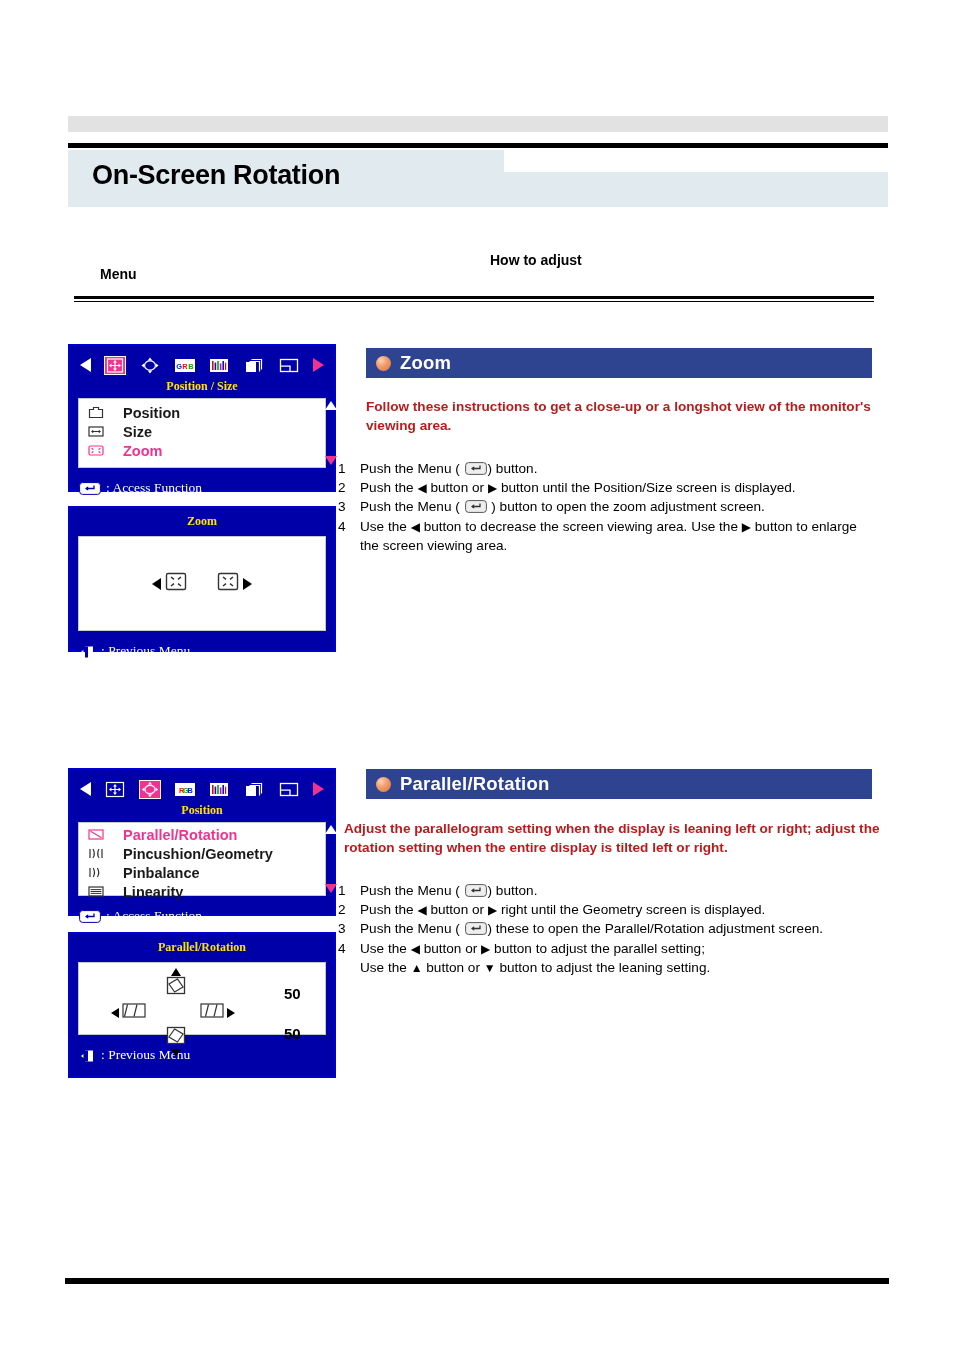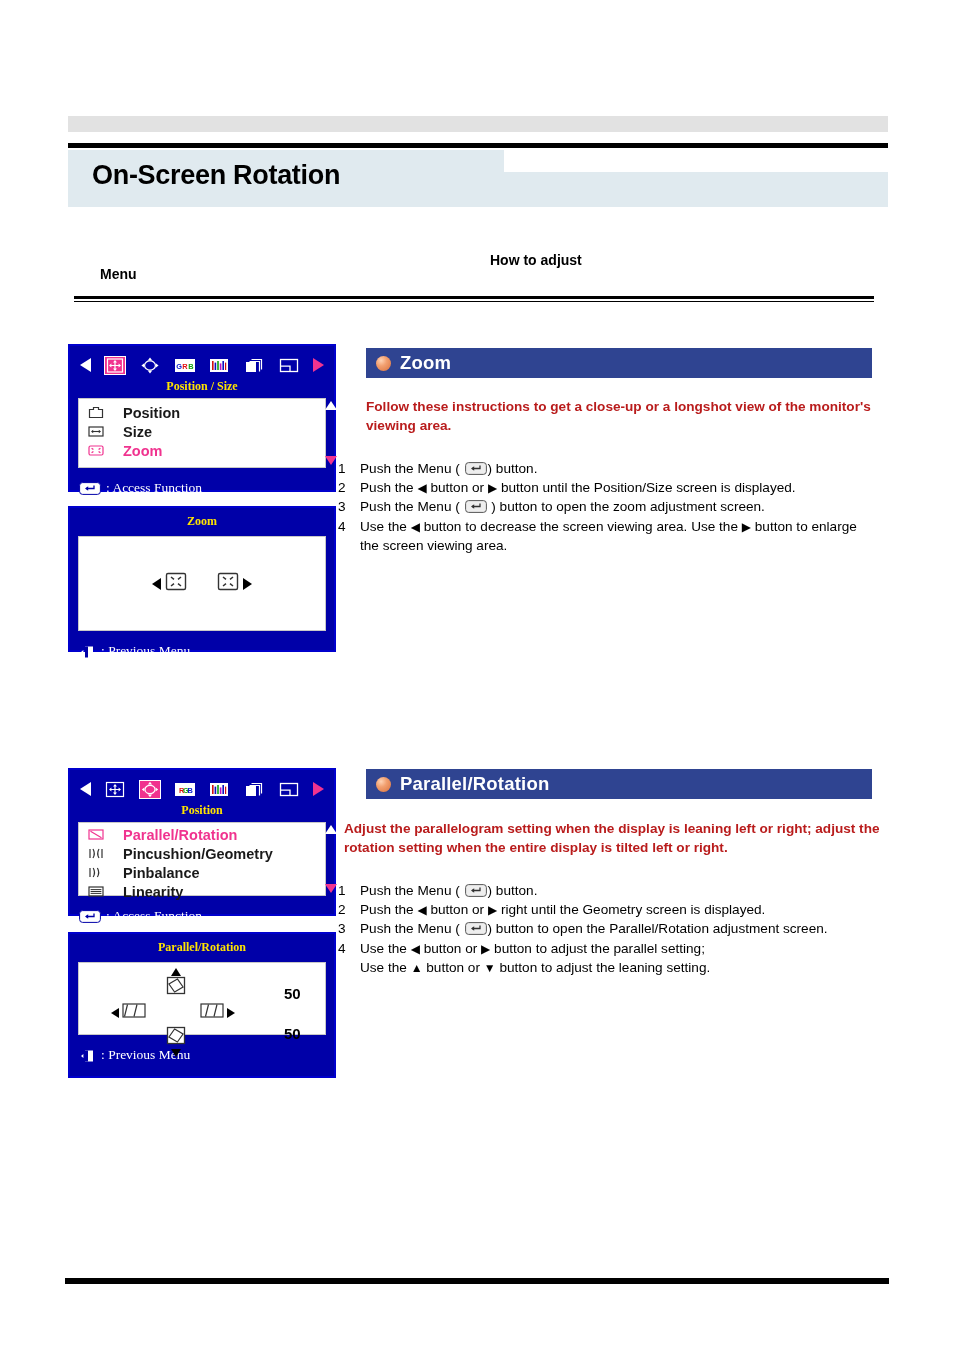--- a/index.html
+++ b/index.html
@@ -647,21 +647,21 @@
 
   <div class="step">
     <span class="num">3</span>
     <span class="txt"><span>Push the Menu (</span>
       <span class="menu-key">
         <svg width="22" height="13" viewBox="0 0 22 13">
           <rect x="0.6" y="0.6" width="20.8" height="11.8" rx="3" fill="#eeeeee" stroke="#555"></rect>
           <path d="M15 3.5 v3 h-8" fill="none" stroke="#333" stroke-width="1.3"></path>
           <path d="M6 6.5 l3.2 2.2 v-4.4 z" fill="#333"></path>
         </svg>
-      </span><span>) button to open the Parallel/Rotation adjustment screen.</span></span>
+      </span><span>) these to open the Parallel/Rotation adjustment screen.</span></span>
   </div>
 
   <div class="step">
     <span class="num">4</span>
     <span class="txt"><span>Use the </span><span class="ar">◀</span><span> button or </span><span class="ar">▶</span><span> button to adjust the parallel setting;</span></span>
   </div>
 
   <div class="step cont">
     <span class="num"></span>
     <span class="txt"><span>Use the </span><span class="ar">▲</span><span> button or </span><span class="ar">▼</span><span> button to adjust the leaning setting.</span></span>

